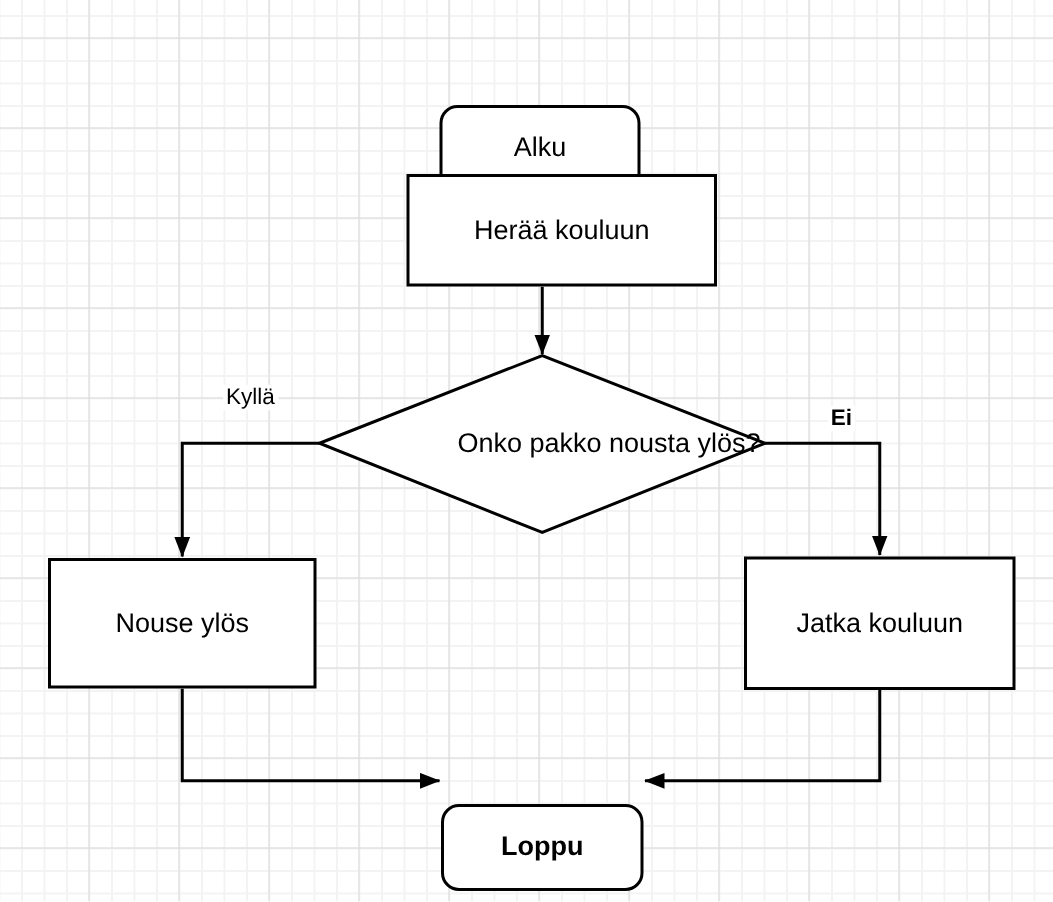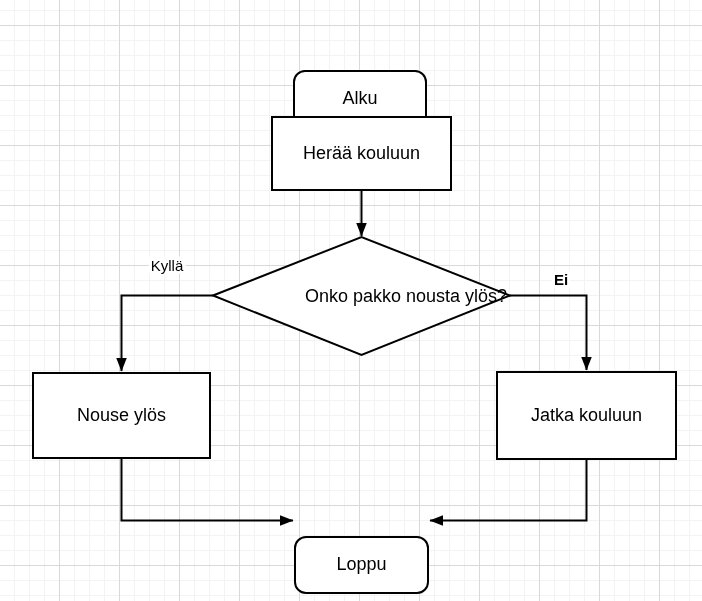--- a/index.html
+++ b/index.html
@@ -96,35 +96,35 @@
     <path class="edge" d="M121.5 459 L121.5 520.5 L293 520.5" marker-end="url(#arrow)"></path>
     <path class="edge" d="M586.5 460 L586.5 520.5 L430 520.5" marker-end="url(#arrow)"></path>
 
     <polygon class="decision" points="213,295.5 361.5,237 510,295.5 361.5,355"></polygon>
   </svg>
 
   <div class="node rounded" style="left:293px; top:26px; width:134px; height:58px;">
     <span class="node-label">Alku</span>
   </div>
 
-  <div class="node" style="left:271px; top:116px; width:181px; height:75px;">
+  <div class="node" style="left:271px; top:116px; width:207px; height:75px;">
     <span class="node-label">Herää kouluun</span>
   </div>
 
   <div class="diamond-label" style="left:362px; top:296px;margin-left:44px;">Onko pakko nousta ylös?</div>
 
   <div class="node" style="left:32px; top:372px; width:179px; height:87px;">
     <span class="node-label">Nouse ylös</span>
   </div>
 
   <div class="node" style="left:496px; top:371px; width:181px; height:89px;">
     <span class="node-label">Jatka kouluun</span>
   </div>
 
-  <div class="node rounded" style="left:294px; top:492px; width:135px; height:58px;">
+  <div class="node rounded" style="left:294px; top:492px; width:135px; height:58px;font-weight:bold;">
     <span class="node-label">Loppu</span>
   </div>
 
   <div class="edge-label" style="left:167px; top:265px;">Kyllä</div>
 
   <div class="edge-label" style="left:561px; top:279px;font-weight:bold;">Ei</div>
 
 </div>
 
 </body></html>

